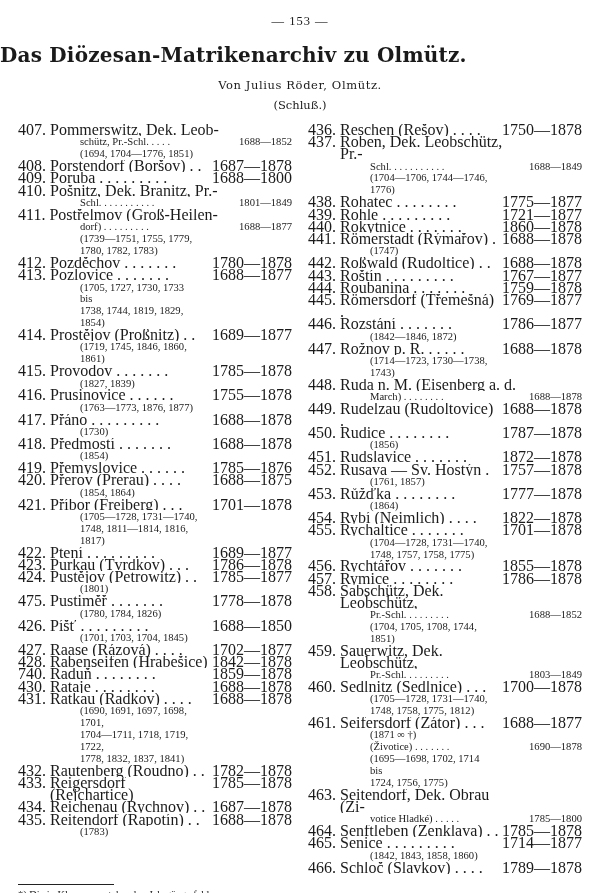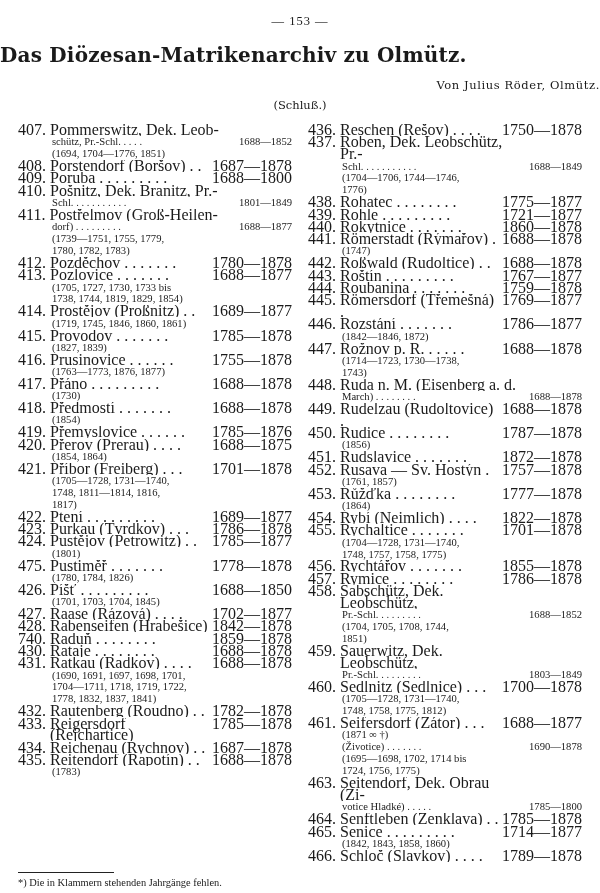--- a/index.html
+++ b/index.html
@@ -31,21 +31,21 @@
   }
   .doc-title {
     text-align: left;
     font-family: "DejaVu Serif", serif;
     font-weight: bold;
     font-size: 20px;
     margin-top: 14px;
     letter-spacing: 0.2px;
   }
   .doc-author {
-    text-align: right;
+    text-align: center;
     font-size: 11.5px;
     margin-top: 11px;
     letter-spacing: 0.6px;
     font-family: "DejaVu Serif", serif;
   }
   .doc-subtitle {
     text-align: center;
     font-size: 11.5px;
     margin-top: 6px;
     font-family: "DejaVu Serif", serif;
@@ -82,20 +82,21 @@
   }
   .years {
     flex: 0 0 62px;
     text-align: right;
     white-space: nowrap;
   }
   .cont {
     display: flex;
     font-size: 10.6px;
     line-height: 11.9px;
+    gap: 28px;
   }
   .cont .num {
     flex: 0 0 24px;
   }
   .cont .body {
     flex: 1 1 auto;
   }
   .cont .years {
     flex: 0 0 62px;
     text-align: right;

